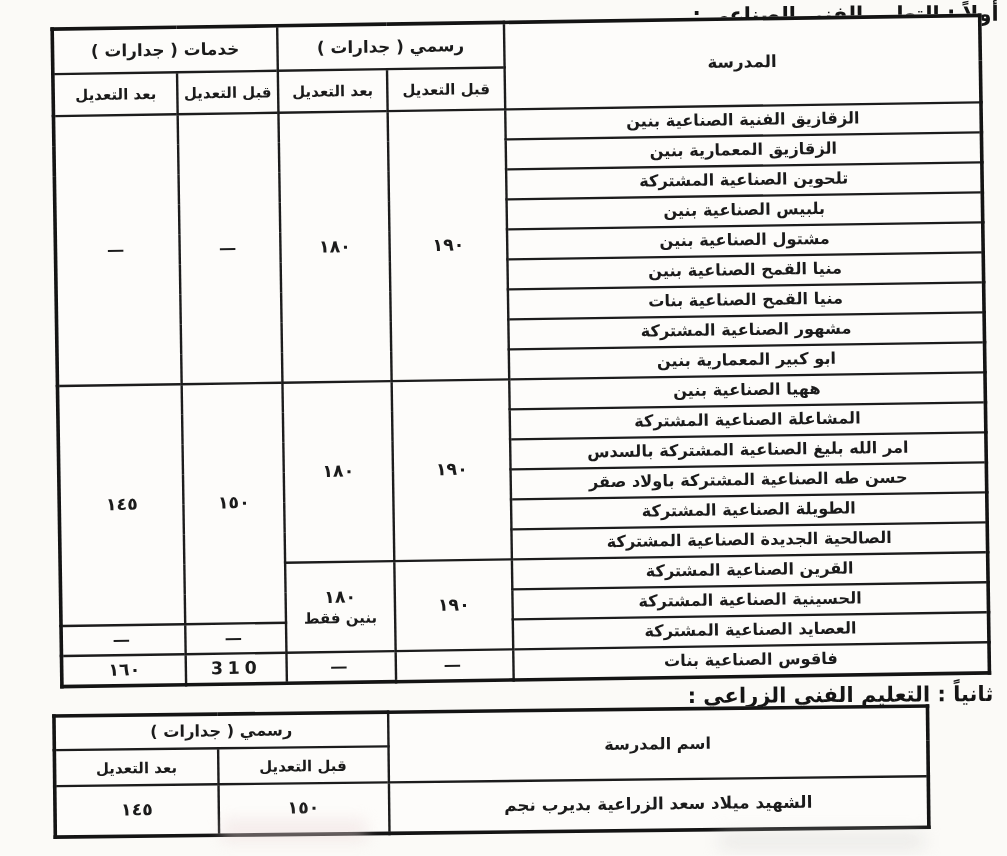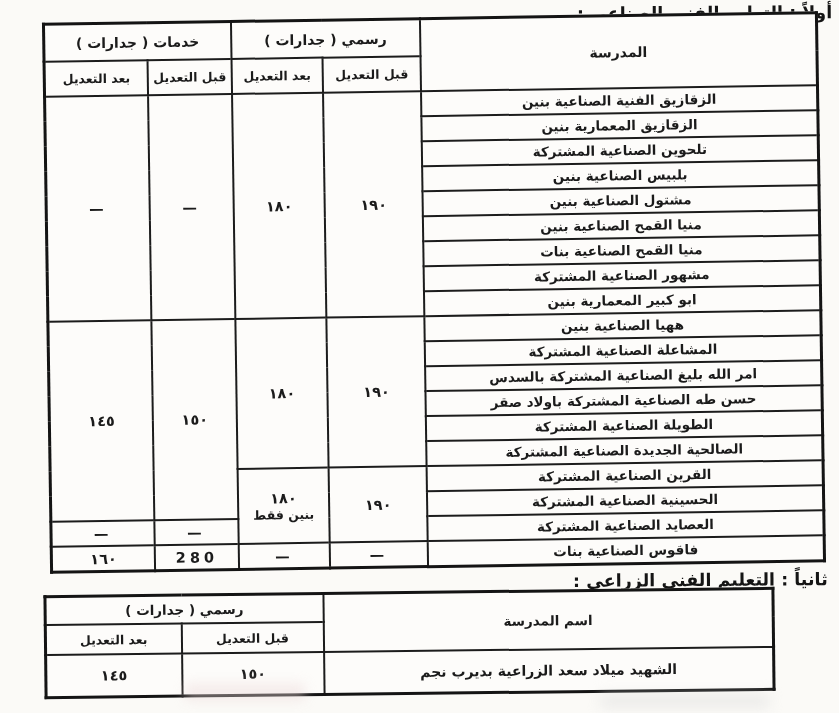--- a/index.html
+++ b/index.html
@@ -160,21 +160,21 @@
         </tr>
         <tr>
           <td class="school">العصايد الصناعية المشتركة</td>
           <td class="num">—</td>
           <td class="num">—</td>
         </tr>
         <tr>
           <td class="school">فاقوس الصناعية بنات</td>
           <td class="num">—</td>
           <td class="num">—</td>
-          <td class="num">280</td>
+          <td class="num">310</td>
           <td class="num">١٦٠</td>
         </tr>
       </tbody>
   </table>
 
   <div class="sec-title title2">ثانياً : التعليم الفني الزراعي :</div>
   <div class="red-underline u2"></div>
 
   <table class="tbl2">
     <colgroup>

